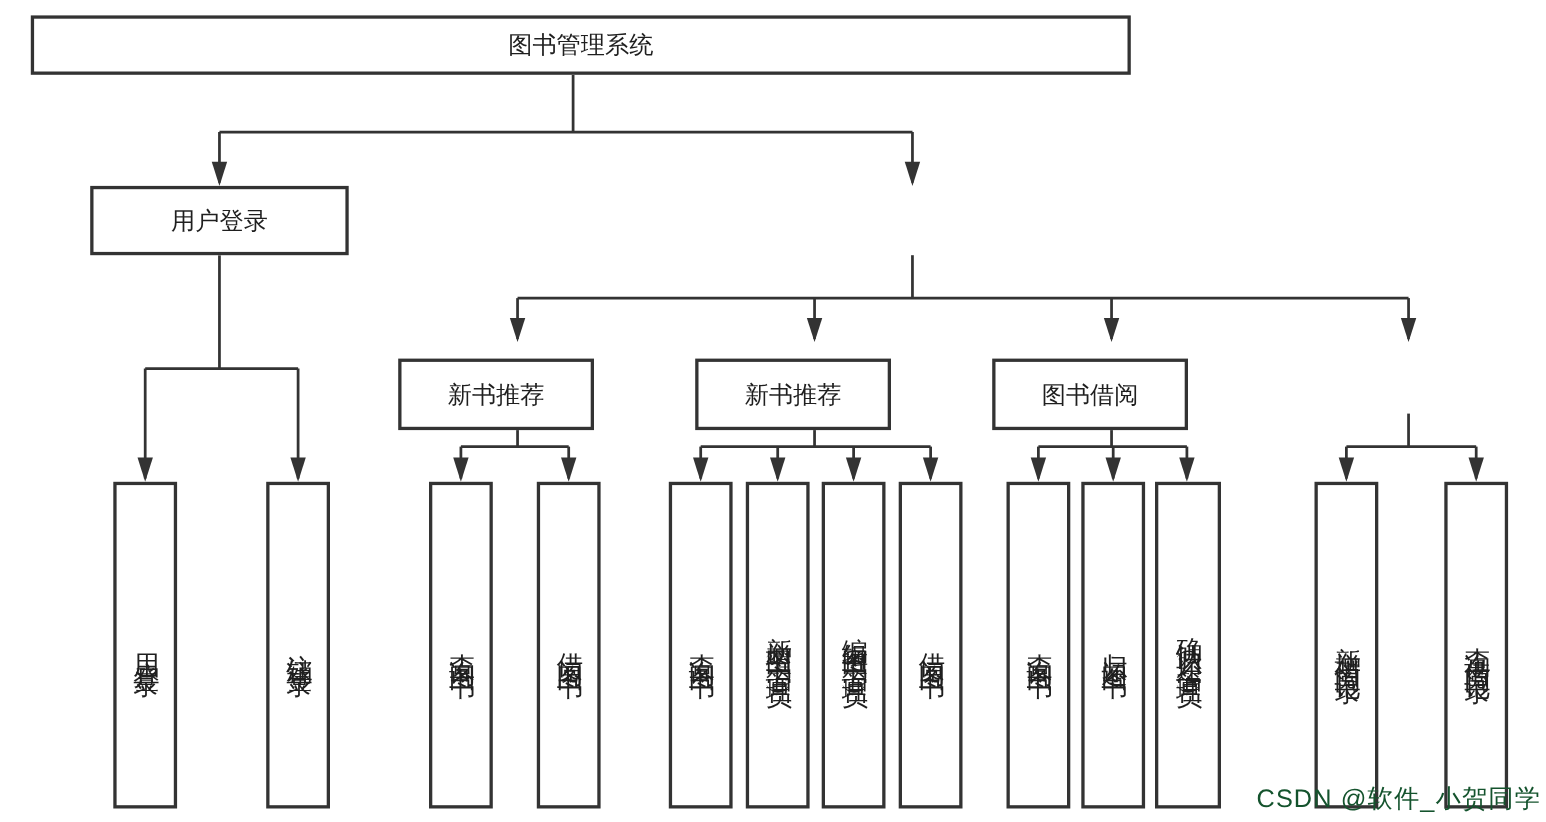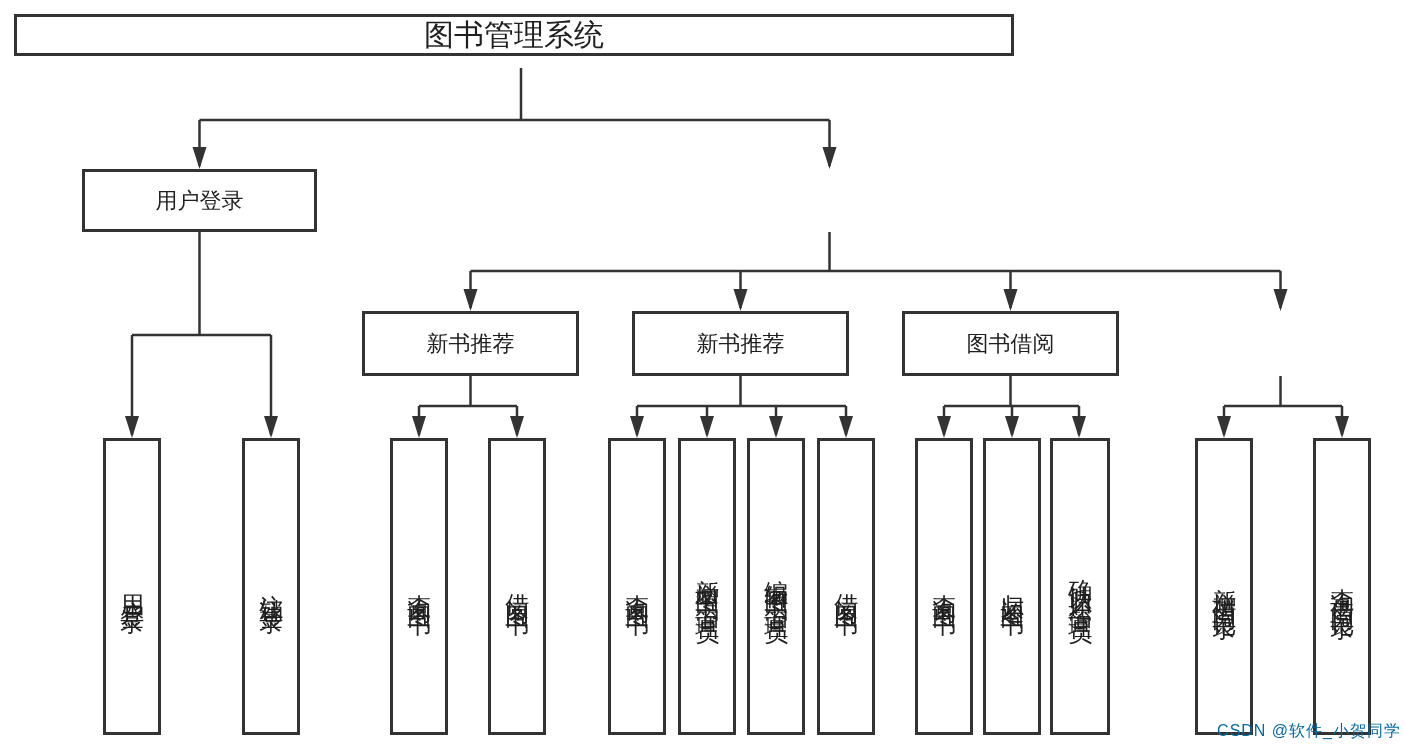--- a/index.html
+++ b/index.html
@@ -21,37 +21,37 @@
   .node {
     position: absolute;
     box-sizing: border-box;
     border: 3px solid #333333;
     background: #ffffff;
     display: flex;
     align-items: center;
     justify-content: center;
     text-align: center;
   }
-  .hbox1 { left: 14px; top: 14px; width: 1000px; height: 42px; font-size: 30px; }
+  .hbox1 { left: 28px; top: 14px; width: 1000px; height: 54px; font-size: 22px; }
   .hbox2 { top: 169px; width: 235px; height: 63px; font-size: 22px; }
-  .hbox3 { top: 311px; width: 217px; height: 65px; font-size: 22px; }
+  .hbox3 { top: 326px; width: 178px; height: 65px; font-size: 22px; }
   .vbox  { top: 438px; width: 58px; height: 297px; font-size: 24px; }
   .vtext {
     writing-mode: vertical-rl;
     text-orientation: mixed;
     letter-spacing: 6px;
     line-height: 1.1;
     white-space: nowrap;
   }
   .watermark {
     position: absolute;
     right: 4px;
     bottom: 5px;
-    font-size: 16px;
-    color: #0369a1;
+    font-size: 23px;
+    color: #14532d;
     letter-spacing: 1px;
     z-index: 5;
   }
 </style>
 </head>
 <body>
 
 <div class="stage">
 
   <svg class="connectors" viewBox="0 0 1405 747" xmlns="http://www.w3.org/2000/svg">

